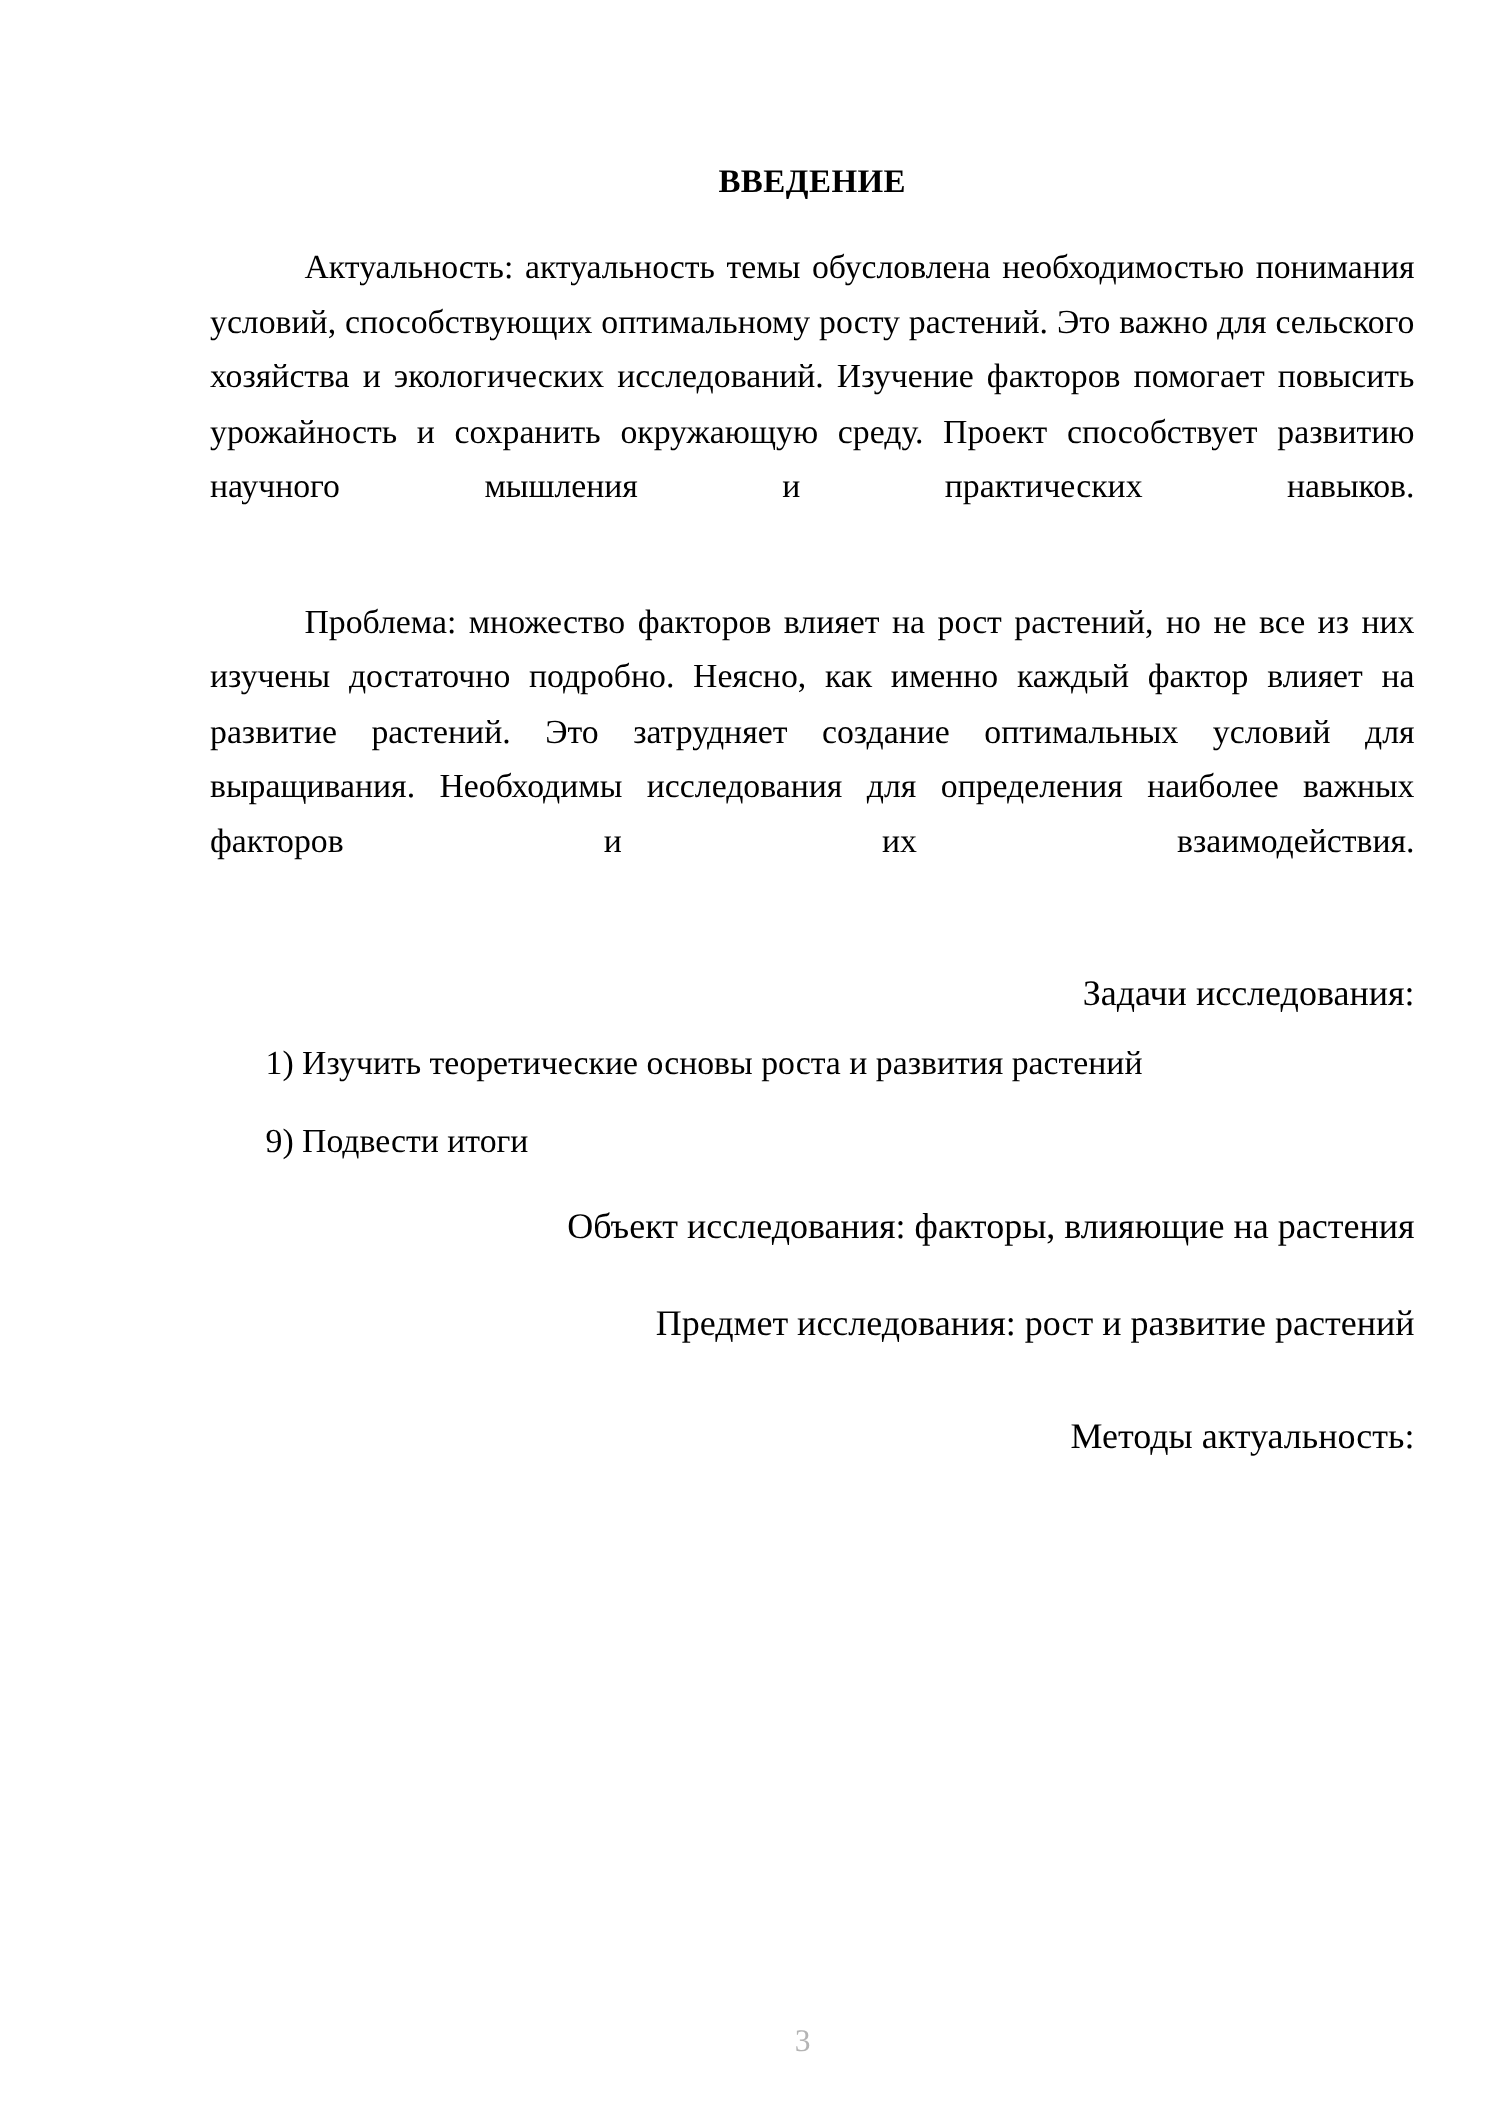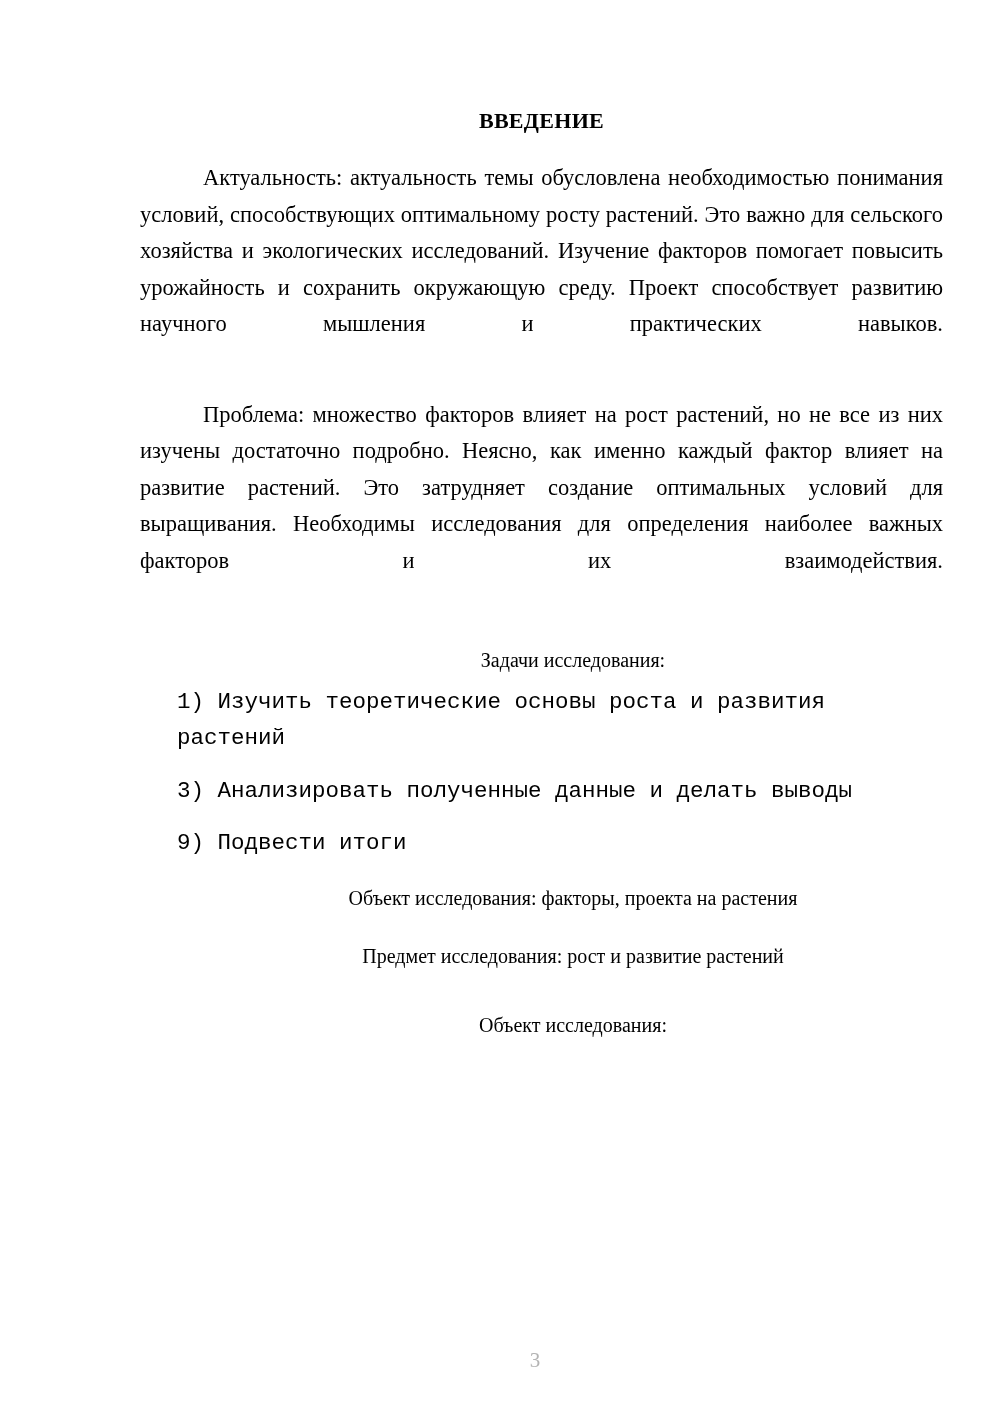--- a/index.html
+++ b/index.html
@@ -54,32 +54,31 @@
   }
 
   
   .para::after {
     content: "";
     display: inline-block;
     width: 100%;
   }
 
   .subhead {
-    font-size: 20px;
+    font-size: 24px;
     line-height: 1.62;
-    text-align: center;
+    text-align: right;
     text-indent: 63px;
     margin: 0 0 8px 0;
   }
 
   .list {
     list-style: none;
     margin: 0 0 20px 0;
     padding: 0;
-    font-family: Liberation Mono, monospace;
   }
 
   .list-item {
     font-size: 22.5px;
     line-height: 1.62;
     text-align: left;
     margin: 0 0 16px 0;
     padding-left: 37px;
     text-indent: 0;
   }
@@ -115,34 +114,33 @@
 
     <div class="gap-sm"></div>
 
 
     <div class="gap-sm"></div>
 
     <p class="subhead">Задачи исследования:</p>
 
     <ul class="list">
       <li class="list-item">1) Изучить теоретические основы роста и развития растений</li>
-      <li class="list-item">3) Анализировать полученные данные и делать выводы</li>
       <li class="list-item">9) Подвести итоги</li>
     </ul>
 
-    <p class="subhead">Объект исследования: факторы, проекта на растения</p>
+    <p class="subhead">Объект исследования: факторы, влияющие на растения</p>
 
     <div class="gap-md"></div>
 
     <p class="subhead">Предмет исследования: рост и развитие растений</p>
 
     <div class="gap-md"></div>
 
 
     <div class="gap-sm"></div>
 
-    <p class="subhead">Объект исследования:</p>
+    <p class="subhead">Методы актуальность:</p>
 
   </div>
 
   <div class="page-number">3</div>
 
 </div>
 
 </body></html>

